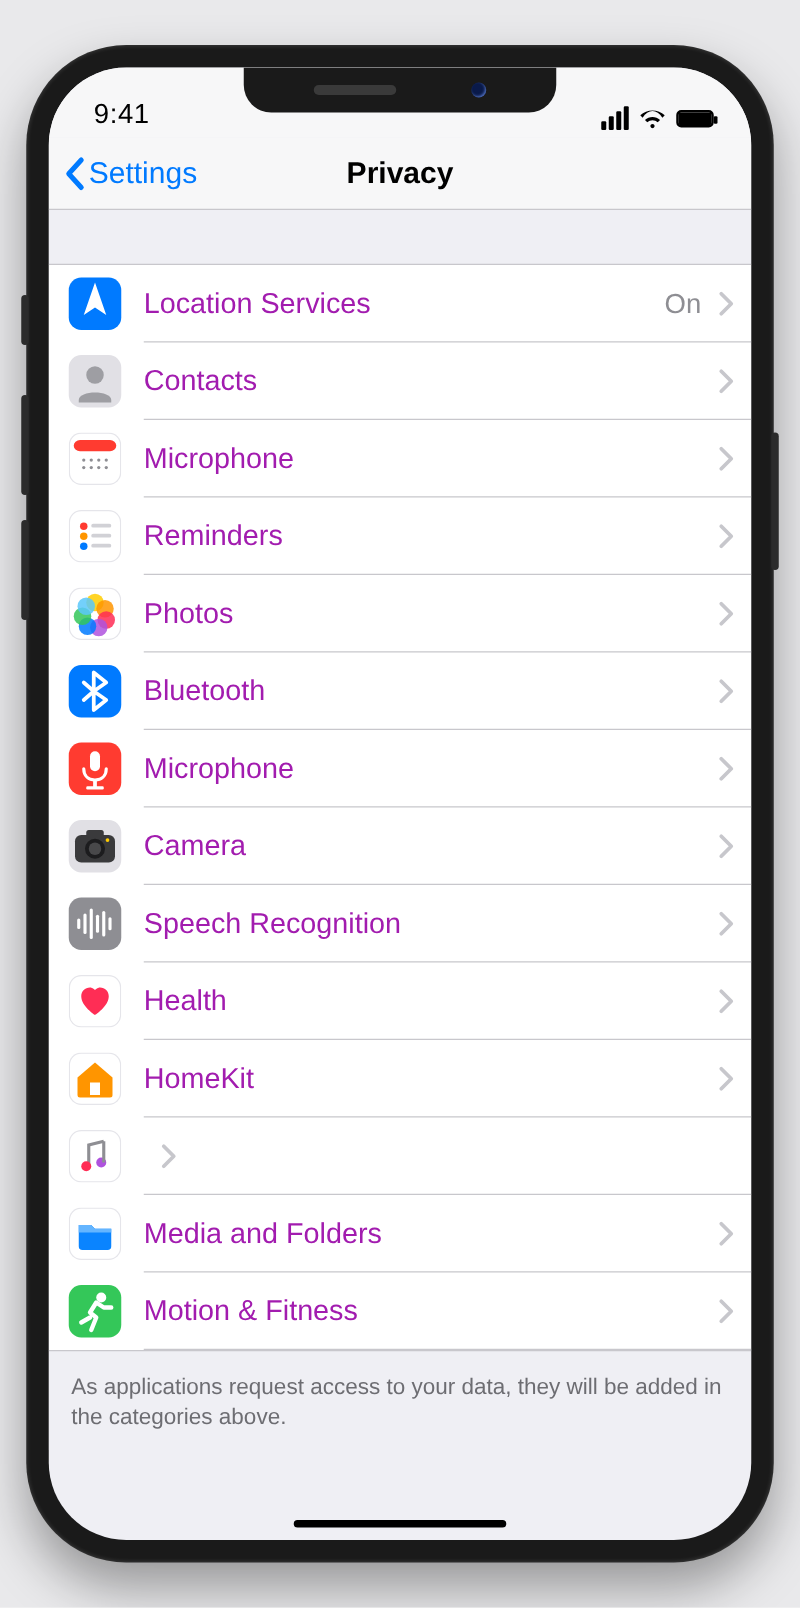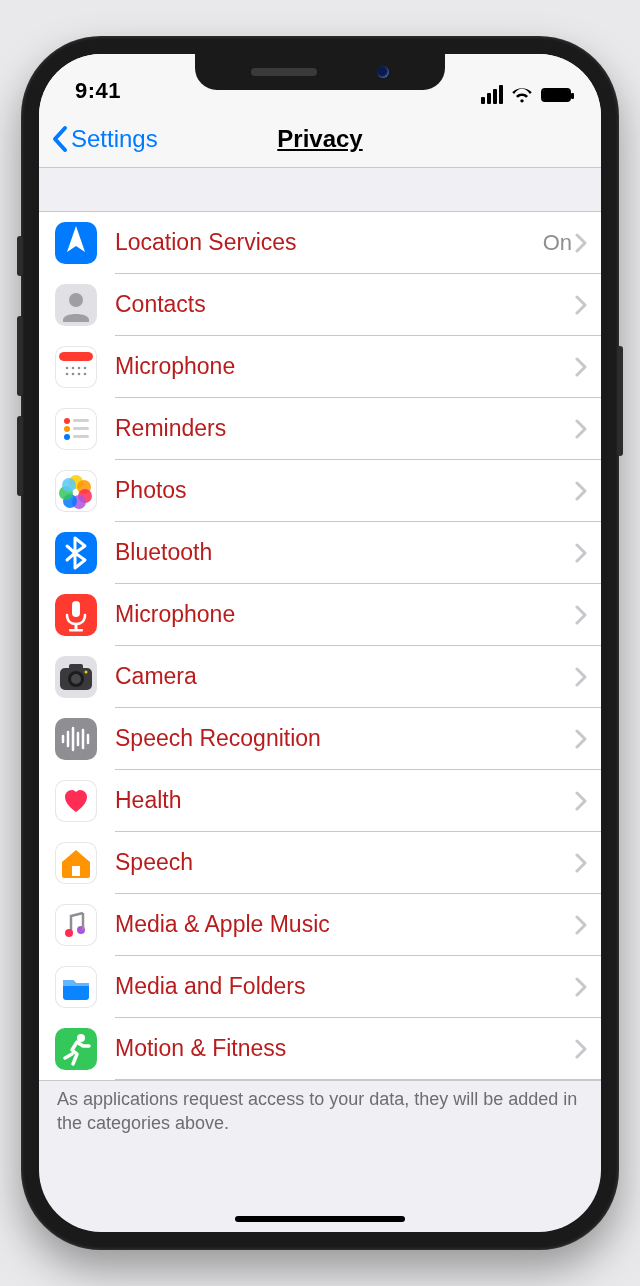--- a/index.html
+++ b/index.html
@@ -38,21 +38,21 @@
   .speaker { width:66px; height:8px; background:#3a3a3a; border-radius:4px; }
   .cam { width:12px; height:12px; background:#0a1a4a; border-radius:50%; box-shadow:inset -1px -1px 2px rgba(120,160,255,.6); margin-left:10px; }
 
   
   .statusbar {
     height:56px;
     display:flex; align-items:flex-end; justify-content:space-between;
     padding: 0 30px 6px 36px;
     background:#f7f7f8;
   }
-  .status-time { font-size:22px; font-weight:700; letter-spacing:.5px; }
+  .status-time { font-size:22px; font-weight:400; letter-spacing:.5px; }
   .status-icons { display:flex; align-items:center; gap:8px; }
   .sig { display:flex; align-items:flex-end; gap:2px; }
   .sig span { width:4px; background:#000; border-radius:1px; }
   .sig span:nth-child(1){height:7px;} .sig span:nth-child(2){height:11px;}
   .sig span:nth-child(3){height:15px;} .sig span:nth-child(4){height:19px;}
   .wifi { width:22px; height:16px; }
   .batt { width:30px; height:14px; border:2px solid #000; border-radius:4px; position:relative; }
   .batt::after { content:""; position:absolute; right:-5px; top:3px; width:3px; height:6px; background:#000; border-radius:1px;}
   .batt i { display:block; width:100%; height:100%; background:#000; border-radius:1px;}
 
@@ -63,21 +63,21 @@
     display:flex; align-items:center; position:relative;
     padding:0 12px;
   }
   .back {
     display:flex; align-items:flex-start; gap:2px;
     color:#007aff; font-size:24px;
   }
   .back-chevron { width:18px; height:28px; }
   .nav-title {
     position:absolute; left:0; right:0; text-align:center;
-    font-size:24px; font-weight:600; color:#000; pointer-events:none;text-decoration:underline;
+    font-size:24px; font-weight:600; color:#000; pointer-events:none;
   }
 
   .spacer-top { height:44px; background:#efeff4; border-bottom:1px solid #c8c7cc; }
 
   .list { background:#fff; }
   .row {
     display:flex; align-items:center;
     height:62px;
     padding-left:16px;
   }
@@ -87,27 +87,27 @@
     flex-shrink:0;
   }
   .row-body {
     flex:1; height:100%;
     margin-left:18px;
     display:flex; align-items:center;
     border-bottom:1px solid #c8c7cc;
     padding-right:14px;
   }
   .list .row:first-child .row-body { border-top:none; }
-  .row-label { flex:1; font-size:23px; color:#b91c1c; }
-  .row-value { font-size:22px; color:#8e8e93; margin-right:3px; }
+  .row-label { flex:1; font-size:23px; color:#a21caf; }
+  .row-value { font-size:22px; color:#8e8e93; margin-right:14px; }
   .disclosure { width:12px; height:20px; flex-shrink:0; }
   .disclosure polyline { stroke:#c7c7cc; stroke-width:3; fill:none; stroke-linecap:round; stroke-linejoin:round;}
 
   .footer {
-    padding:6px 18px 14px 18px;
+    padding:16px 18px 14px 18px;
     font-size:18px; color:#6d6d72; background:#efeff4;
     line-height:1.35;
     border-top:1px solid #c8c7cc;
   }
 
   .home-indicator {
     position:absolute; bottom:10px; left:50%; transform:translateX(-50%);
     width:170px; height:6px; background:#000; border-radius:4px;
   }
 
@@ -302,35 +302,34 @@
               </svg>
             </div>
           </div>
           <div class="row">
             <div class="icon-wrap bg-white">
               <svg width="42" height="42" viewBox="0 0 42 42">
                 <use href="#i-homekit"></use>
               </svg>
             </div>
             <div class="row-body">
-              <span class="row-label">Speech</span>
+              <span class="row-label">HomeKit</span>
               <span class="row-value"></span>
               <svg class="disclosure" viewBox="0 0 12 20">
                 <polyline points="2,2 10,10 2,18"></polyline>
               </svg>
             </div>
           </div>
           <div class="row">
             <div class="icon-wrap bg-white">
               <svg width="42" height="42" viewBox="0 0 42 42">
                 <use href="#i-music"></use>
               </svg>
             </div>
             <div class="row-body">
-              <span class="row-label">Media &amp; Apple Music</span>
               <span class="row-value"></span>
               <svg class="disclosure" viewBox="0 0 12 20">
                 <polyline points="2,2 10,10 2,18"></polyline>
               </svg>
             </div>
           </div>
           <div class="row">
             <div class="icon-wrap bg-white">
               <svg width="42" height="42" viewBox="0 0 42 42">
                 <use href="#i-files"></use>

